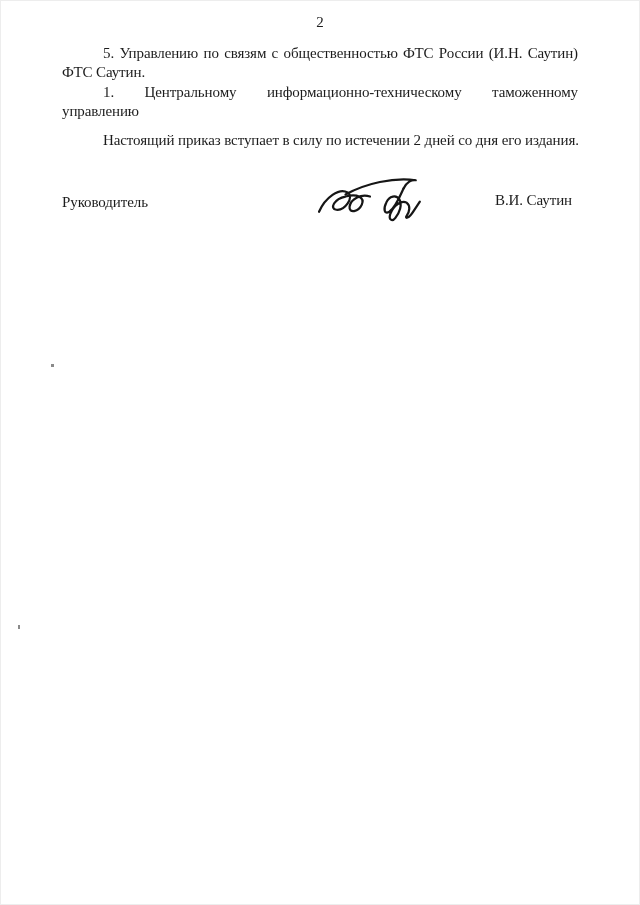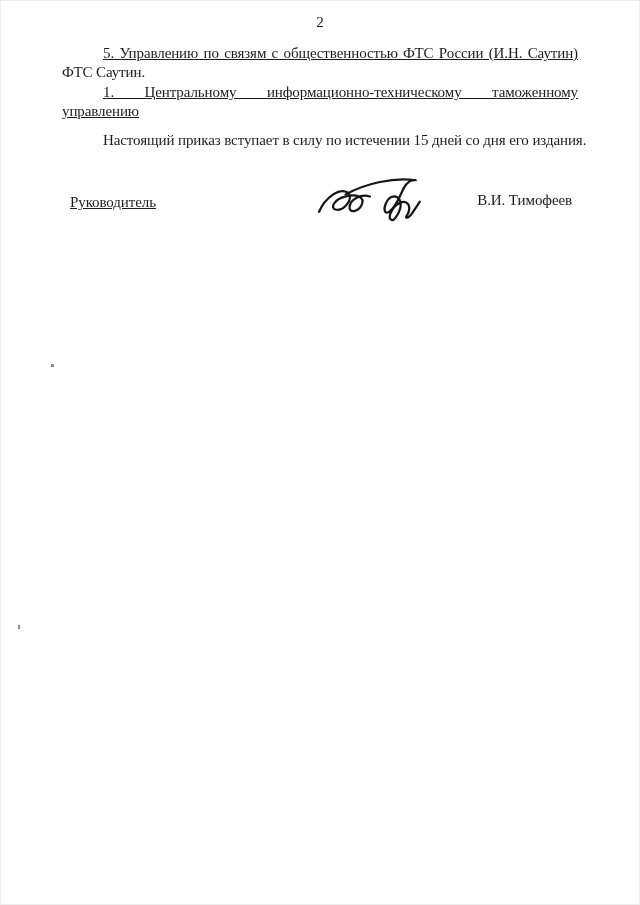--- a/index.html
+++ b/index.html
@@ -23,32 +23,32 @@
   .content {
     margin-left: 61px;
     width: 516px;
     margin-top: 12px;
     font-size: 15px;
     line-height: 19.4px;
     letter-spacing: -0.1px;
   }
   .jline { text-align: justify; text-align-last: justify; }
   .lline { text-align: left; }
-  .indent { text-indent: 41px; text-decoration: underline; }
+  .indent { text-indent: 41px; }
   .effective {
     margin-top: 9px;
     text-indent: 41px;
     white-space: nowrap;
   }
   .sig-row {
     position: relative;
     height: 64px;
     margin-top: 16px;
   }
-  .sig-title { position: absolute; left: 8px; top: 27px; text-decoration: underline; }
+  .sig-title { position: absolute; left: 0; top: 27px; }
   .sig-name  { position: absolute; right: 6px; top: 25px; }
   .sig-svg   { position: absolute; left: 255px; top: 0; width: 112px; height: 58px; }
   .speck { position: absolute; background: #8a8a8a; }
   .speck-1 { left: 50px; top: 363px; width: 3px; height: 3px; }
   .speck-2 { left: 17px; top: 624px; width: 2px; height: 4px; }
 </style>
 </head>
 <body>
 
 <div class="page">
@@ -59,32 +59,32 @@
 
     <div>
       <div class="jline indent">5. Управлению по связям с общественностью ФТС России (И.Н. Саутин)</div>
       <div class="lline">ФТС Саутин.</div>
     </div>
 
     <div>
       <div class="jline indent">1. Центральному информационно-техническому таможенному управлению</div>
     </div>
 
-    <div class="effective lline">Настоящий приказ вступает в силу по истечении 15 дней со дня его издания.</div>
+    <div class="effective lline">Настоящий приказ вступает в силу по истечении 2 дней со дня его издания.</div>
 
     <div class="sig-row">
       <span class="sig-title">Руководитель</span>
 
       <svg class="sig-svg" viewBox="0 0 110 55" fill="none" stroke="#161616" stroke-width="2.2" stroke-linecap="round" stroke-linejoin="round">
         <path d="M2 44 C8 30 22 20 30 25 C37 30 27 43 19 42 C12 41 17 31 28 29 C40 26 47 30 44 37 C41 44 31 46 32 39 C33 31 44 26 52 29"></path>
         <path d="M28 27 C48 16 75 10 97 13 C93 12 88 15 85 21"></path>
         <path d="M85 21 C81 30 77 40 71 44 C66 47 65 41 68 35 C71 28 78 27 81 32 C84 37 81 45 77 50 C74 54 70 52 72 46 C75 38 83 32 88 35 C92 38 91 44 88 48 C86 51 90 51 95 43 L101 34"></path>
       </svg>
 
-      <span class="sig-name">В.И. Тимофеев</span>
+      <span class="sig-name">В.И. Саутин</span>
     </div>
 
   </div>
 
   <div class="speck speck-1"></div>
   <div class="speck speck-2"></div>
 
 </div>
 
 </body></html>

